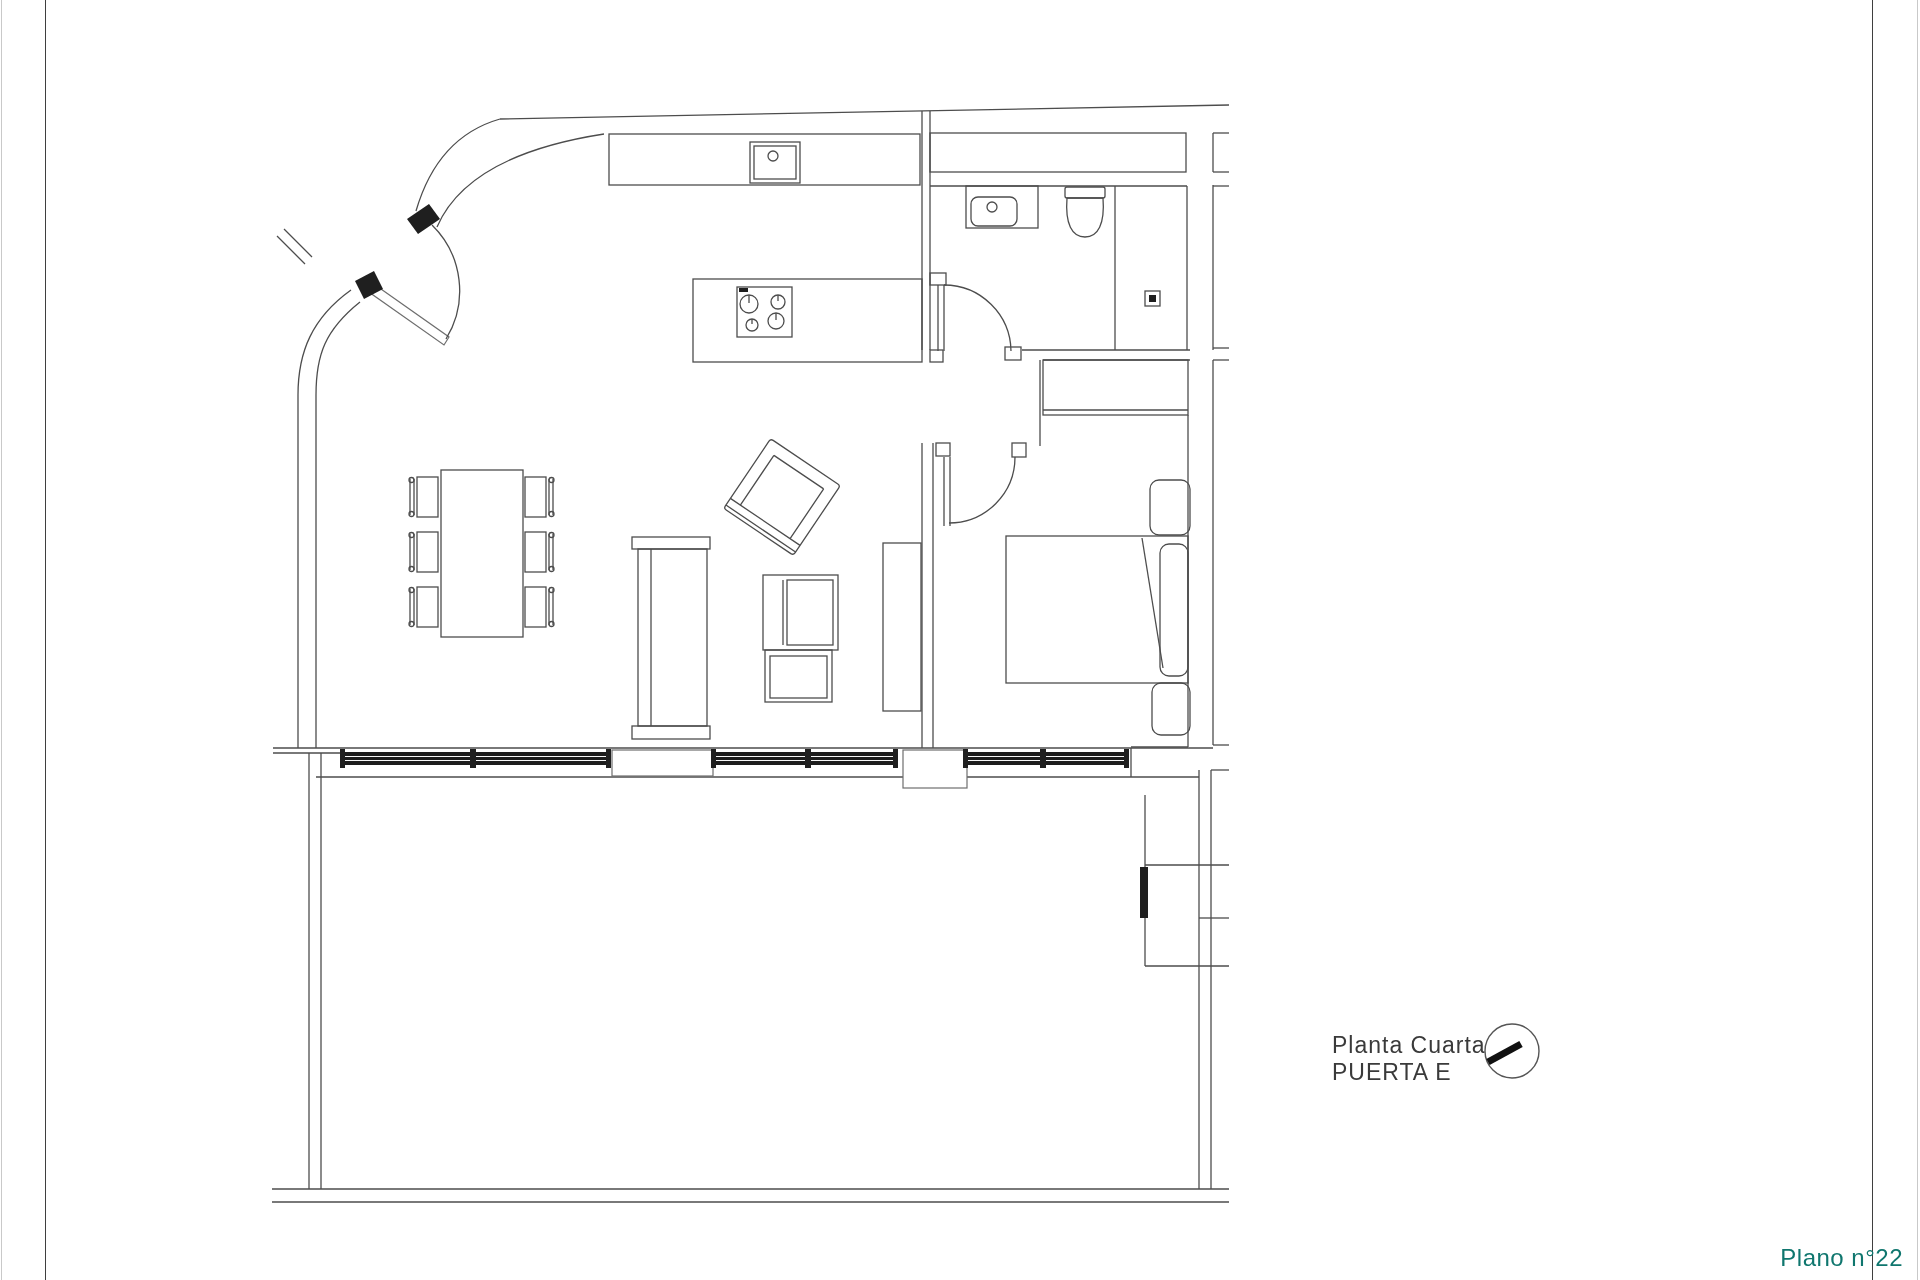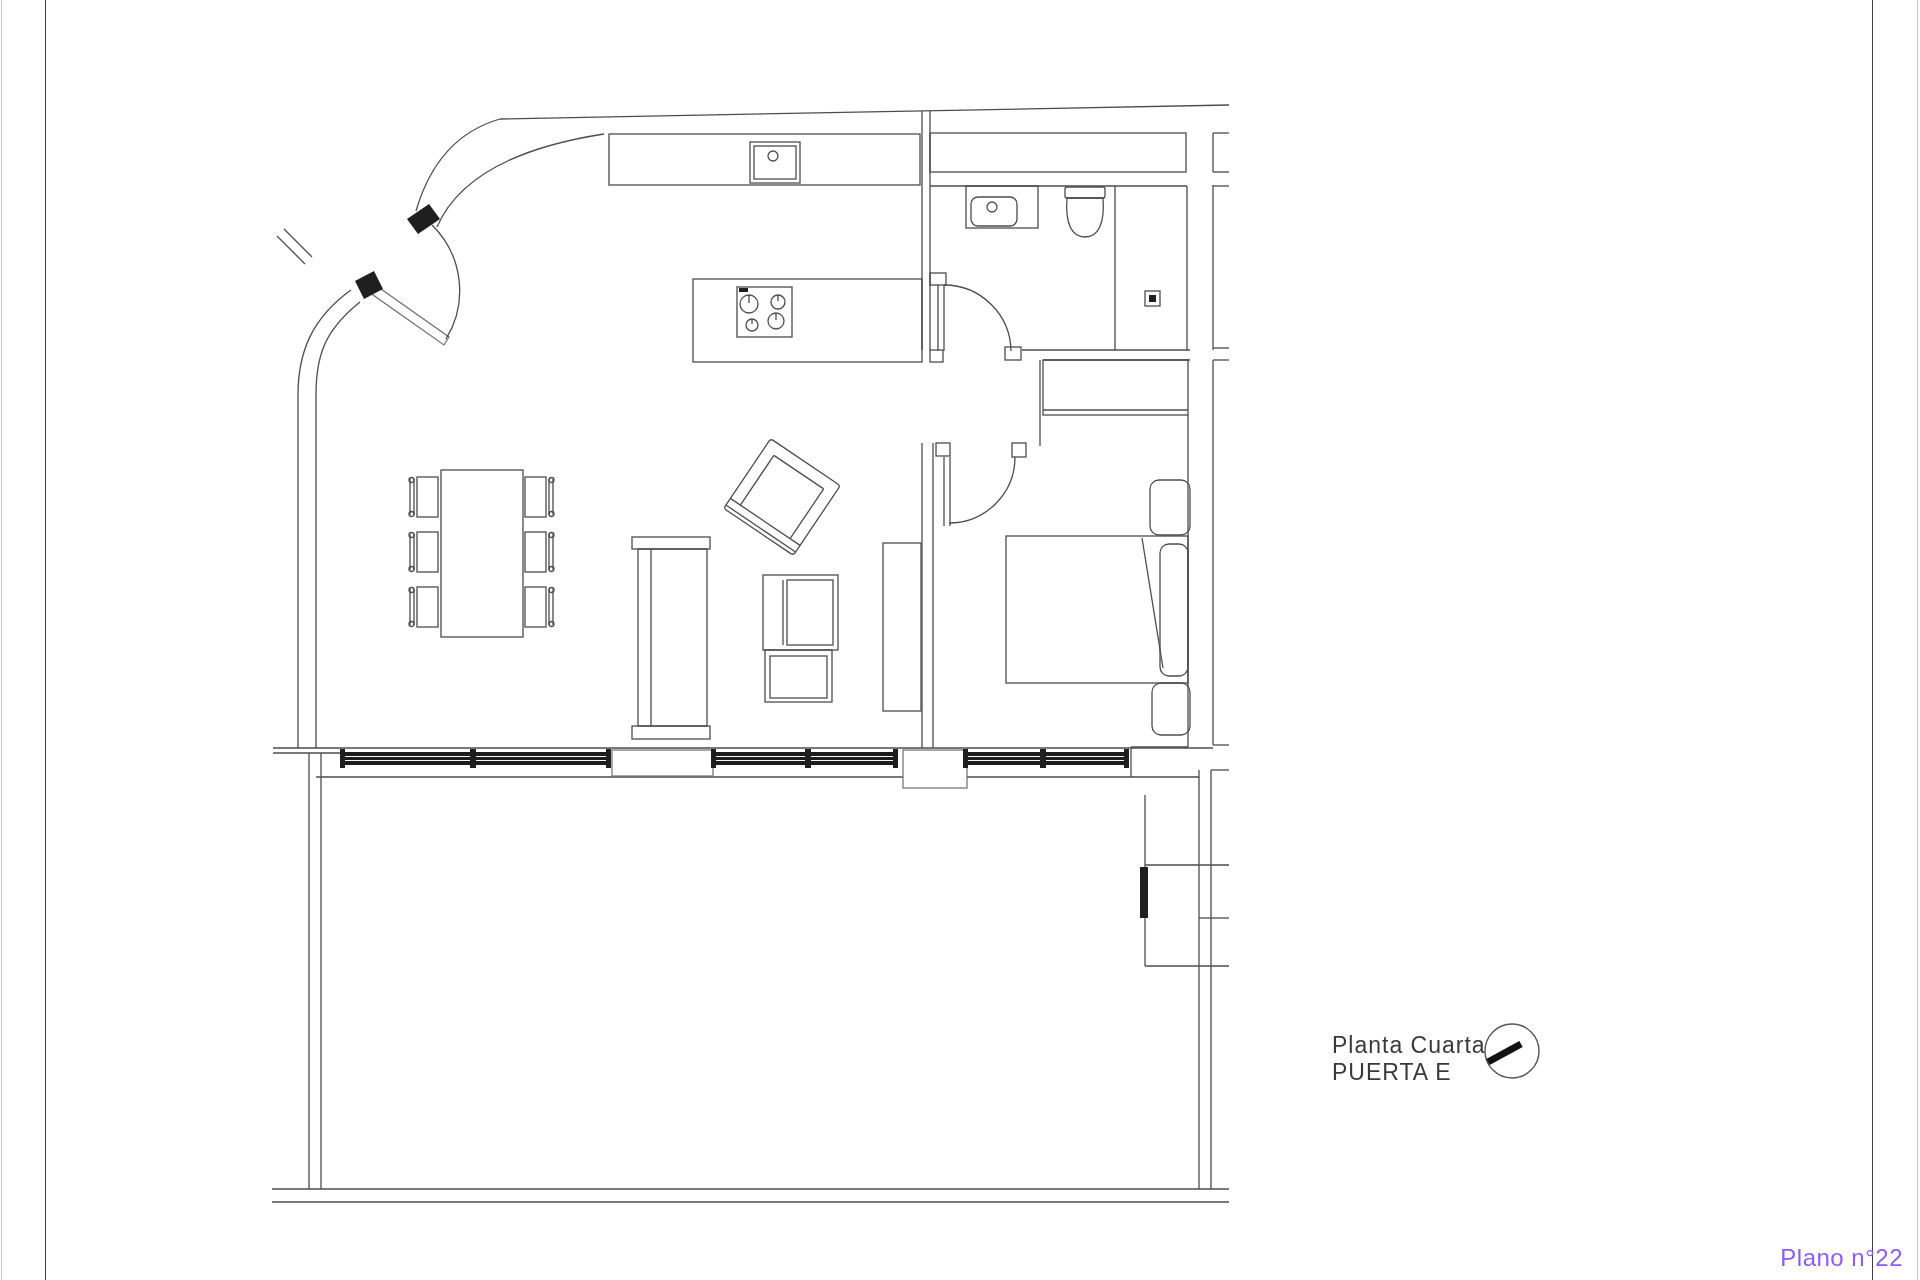--- a/index.html
+++ b/index.html
@@ -8,21 +8,21 @@
   #plan-svg{position:absolute;left:0;top:0;}
   .ln{stroke:#4d4d4d;fill:none;stroke-width:1.3;}
   .dk{fill:#1f1f1f;stroke:none;}
   .wh{fill:#ffffff;stroke:#6e6e6e;stroke-width:1.2;}
   .band{fill:#1c1c1c;stroke:none;}
   .bandline{stroke:#f6f6f6;fill:none;stroke-width:1.1;}
   .border-line{position:absolute;top:0;bottom:0;width:0;border-left:1.5px solid #3f3f3f;}
   .border-faint{position:absolute;top:0;bottom:0;width:0;border-left:1px solid #c9c9c9;}
   .floor-title{position:absolute;left:1332px;top:1032px;color:#3a3a3a;font-size:23px;
                line-height:27px;letter-spacing:1px;}
-  .sheet-number{position:absolute;right:52px;top:1244px;color:#8b5cf6;font-size:24px;
+  .sheet-number{position:absolute;right:52px;top:1244px;color:#0f766e;font-size:24px;
                 letter-spacing:0.5px;}
 </style>
 </head>
 <body>
 
 <div id="sheet">
 
   <div class="border-faint" style="left:1px"></div>
   <div class="border-line" style="left:45px"></div>
   <div class="border-line" style="left:1872px"></div>

